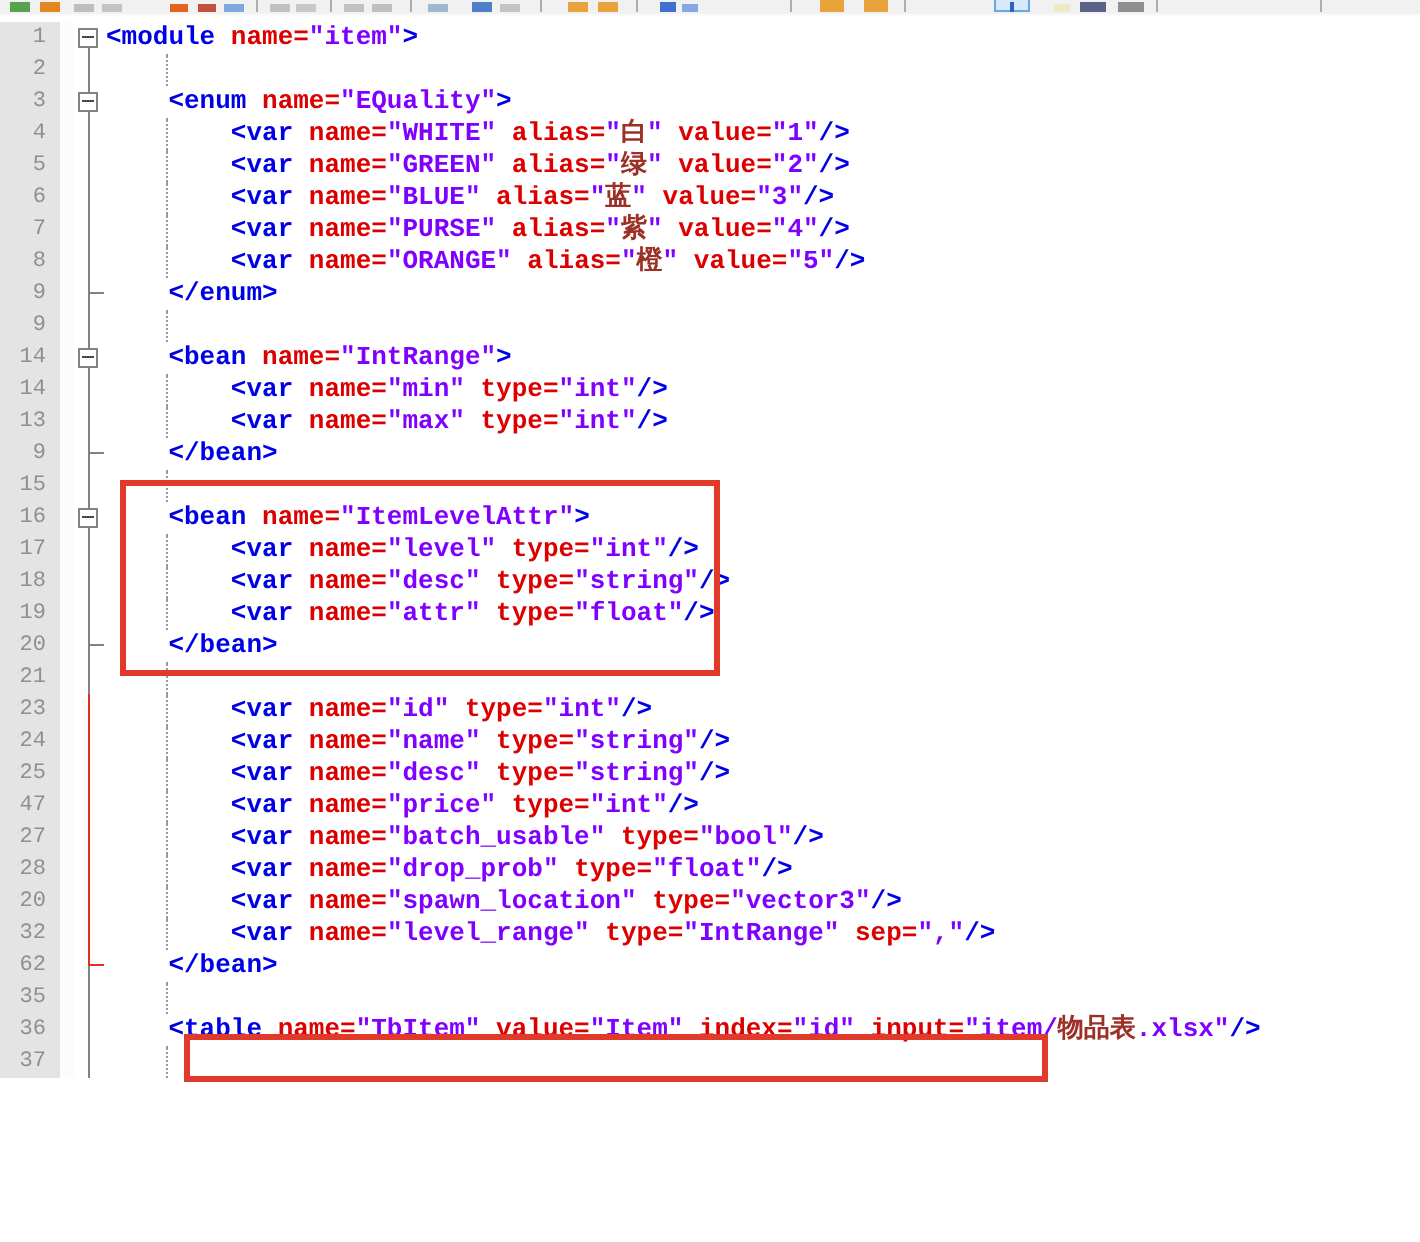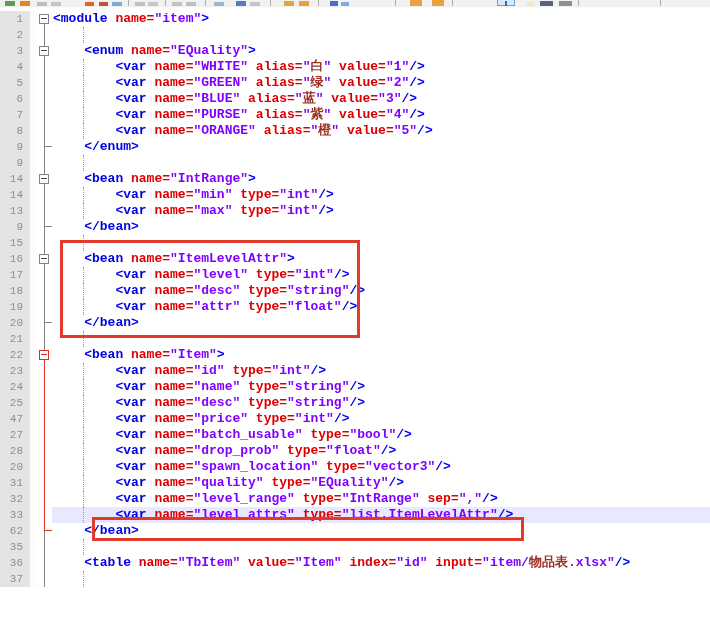--- a/index.html
+++ b/index.html
@@ -284,30 +284,20 @@
         <div class="code-line">
           <div class="num">21</div>
           <div class="bm"></div>
           <div class="fold">
             <div class="g t" style="background: var(--c-fold);"></div>
             <div class="g b" style="background: var(--c-fold);"></div>
           </div>
           <div class="code ig"></div>
         </div>
         <div class="code-line">
-          <div class="num">22</div>
-          <div class="bm"></div>
-          <div class="fold">
-            <div class="g t" style="background: var(--c-fold);"></div>
-            <div class="g b" style="background: var(--c-foldRed);"></div>
-            <div class="fbox red"></div>
-          </div>
-          <div class="code"><span class="tk-tag">    &lt;bean</span><span class="tk-attr"> name=</span><span class="tk-val">"Item"</span><span class="tk-tag">&gt;</span></div>
-        </div>
-        <div class="code-line">
           <div class="num">23</div>
           <div class="bm"></div>
           <div class="fold">
             <div class="g t" style="background: var(--c-foldRed);"></div>
             <div class="g b" style="background: var(--c-foldRed);"></div>
           </div>
           <div class="code ig"><span class="tk-tag">        &lt;var</span><span class="tk-attr"> name=</span><span class="tk-val">"id"</span><span class="tk-attr"> type=</span><span class="tk-val">"int"</span><span class="tk-tag">/&gt;</span></div>
         </div>
         <div class="code-line">
           <div class="num">24</div>
@@ -357,45 +347,27 @@
         <div class="code-line">
           <div class="num">20</div>
           <div class="bm"></div>
           <div class="fold">
             <div class="g t" style="background: var(--c-foldRed);"></div>
             <div class="g b" style="background: var(--c-foldRed);"></div>
           </div>
           <div class="code ig"><span class="tk-tag">        &lt;var</span><span class="tk-attr"> name=</span><span class="tk-val">"spawn_location"</span><span class="tk-attr"> type=</span><span class="tk-val">"vector3"</span><span class="tk-tag">/&gt;</span></div>
         </div>
         <div class="code-line">
-          <div class="num">31</div>
-          <div class="bm"></div>
-          <div class="fold">
-            <div class="g t" style="background: var(--c-foldRed);"></div>
-            <div class="g b" style="background: var(--c-foldRed);"></div>
-          </div>
-          <div class="code ig"><span class="tk-tag">        &lt;var</span><span class="tk-attr"> name=</span><span class="tk-val">"quality"</span><span class="tk-attr"> type=</span><span class="tk-val">"EQuality"</span><span class="tk-tag">/&gt;</span></div>
-        </div>
-        <div class="code-line">
           <div class="num">32</div>
           <div class="bm"></div>
           <div class="fold">
             <div class="g t" style="background: var(--c-foldRed);"></div>
             <div class="g b" style="background: var(--c-foldRed);"></div>
           </div>
           <div class="code ig"><span class="tk-tag">        &lt;var</span><span class="tk-attr"> name=</span><span class="tk-val">"level_range"</span><span class="tk-attr"> type=</span><span class="tk-val">"IntRange"</span><span class="tk-attr"> sep=</span><span class="tk-val">","</span><span class="tk-tag">/&gt;</span></div>
-        </div>
-        <div class="code-line">
-          <div class="num">33</div>
-          <div class="bm"></div>
-          <div class="fold">
-            <div class="g t" style="background: var(--c-foldRed);"></div>
-            <div class="g b" style="background: var(--c-foldRed);"></div>
-          </div>
-          <div class="code ig hl"><span class="tk-tag">        &lt;var</span><span class="tk-attr"> name=</span><span class="tk-val">"level_attrs"</span><span class="tk-attr"> type=</span><span class="tk-val">"list,ItemLevelAttr"</span><span class="tk-tag">/&gt;</span></div>
         </div>
         <div class="code-line">
           <div class="num">62</div>
           <div class="bm"></div>
           <div class="fold">
             <div class="g t" style="background: var(--c-foldRed);"></div>
             <div class="g b" style="background: var(--c-fold);"></div>
             <div class="ftick" style="background: var(--c-foldRed);"></div>
           </div>
           <div class="code"><span class="tk-tag">    &lt;/bean&gt;</span></div>

